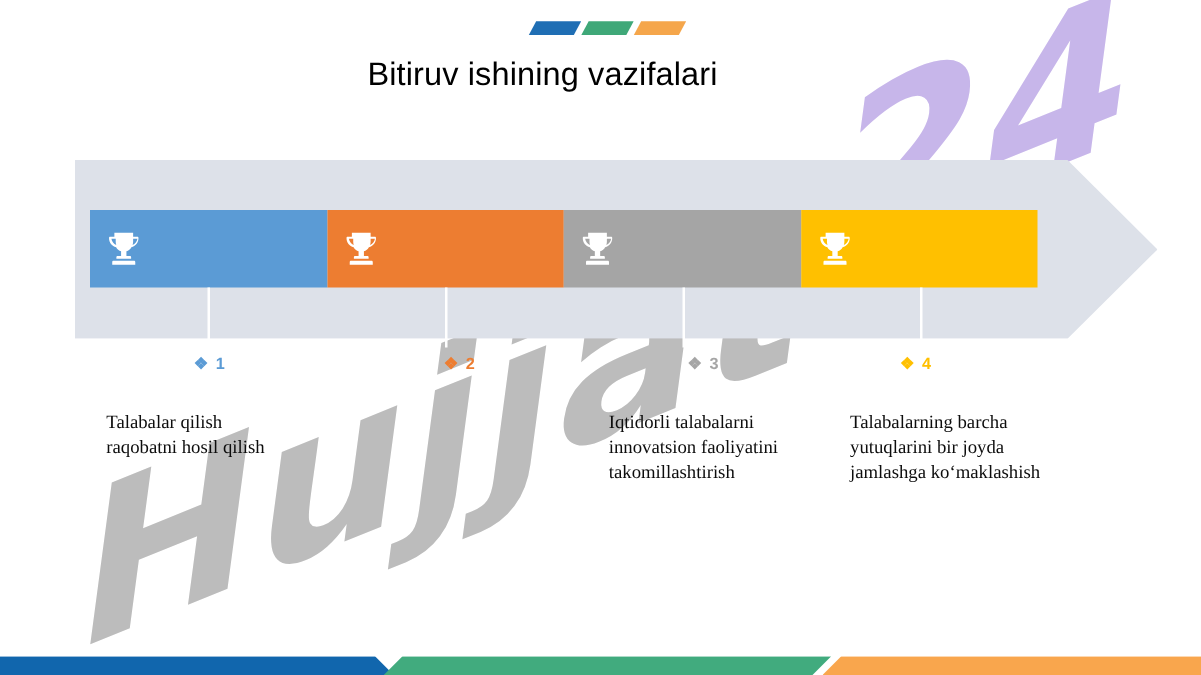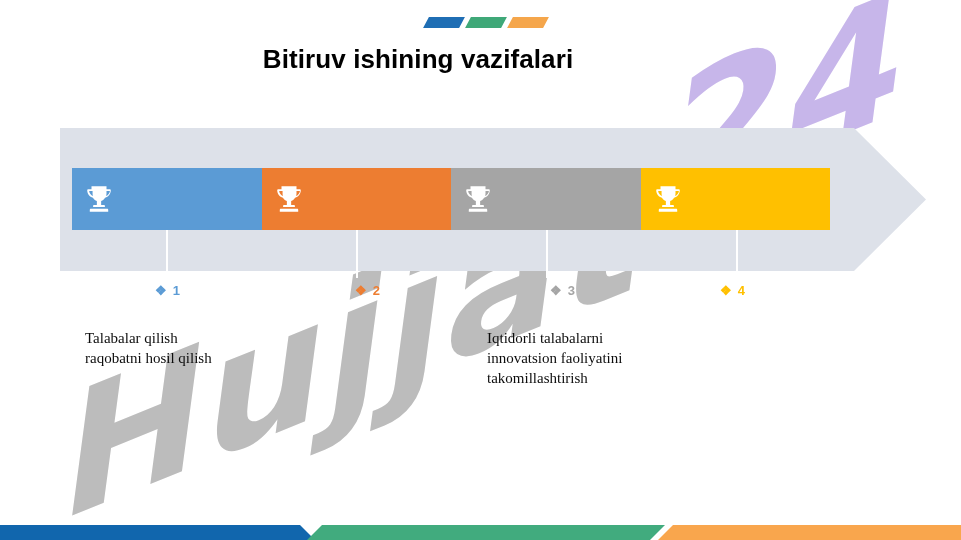--- a/index.html
+++ b/index.html
@@ -75,26 +75,26 @@
   .wm-24 {
     left: 640px;
     top: -30px;
     font-size: 168px;
     color: #c7b6ea;
   }
 
   
   .title {
     position: absolute;
-    left: 0;
+    left: 16px;
     top: 44px;
     width: 836px;
     text-align: center;
     font-size: 26px;
-    font-weight: 700;
+    font-weight: 400;
     color: #000000;
     z-index: 5;
     letter-spacing: 0.1px;
   }
 
   
   .arrow-band {
     position: absolute;
     left: 60px;
     top: 128px;
@@ -259,20 +259,21 @@
     </div>
     <div class="num-item" style="left: 635px; color: rgb(255, 192, 0);">
       <span class="num-bullet">❖</span>
       <span>4</span>
     </div>
   </div>
 
   <div class="bodies">
     <div class="body-item" style="left:0px;width:150px">Talabalar qilish raqobatni hosil qilish</div>
     <div class="body-item" style="left:402px;width:155px">Iqtidorli talabalarni innovatsion faoliyatini takomillashtirish</div>
+    <div class="body-item" style="left:595px;width:165px">Talabalarning barcha yutuqlarini bir joyda jamlashga ko‘maklashish</div>
   </div>
 
   <div class="bottom-deco">
     <div class="bar" style="left: 0px; width: 315px; clip-path: polygon(0px 0px, 300px 0px, 315px 100%, 0px 100%); background: rgb(17, 102, 173);"></div>
     <div class="bar" style="left: 307px; width: 358px; clip-path: polygon(15px 0px, 358px 0px, 343px 100%, 0px 100%); background: rgb(65, 171, 126);"></div>
     <div class="bar" style="left: 658px; width: 303px; clip-path: polygon(15px 0px, 303px 0px, 303px 100%, 0px 100%); background: rgb(249, 166, 77);"></div>
   </div>
 
 </div>
 

